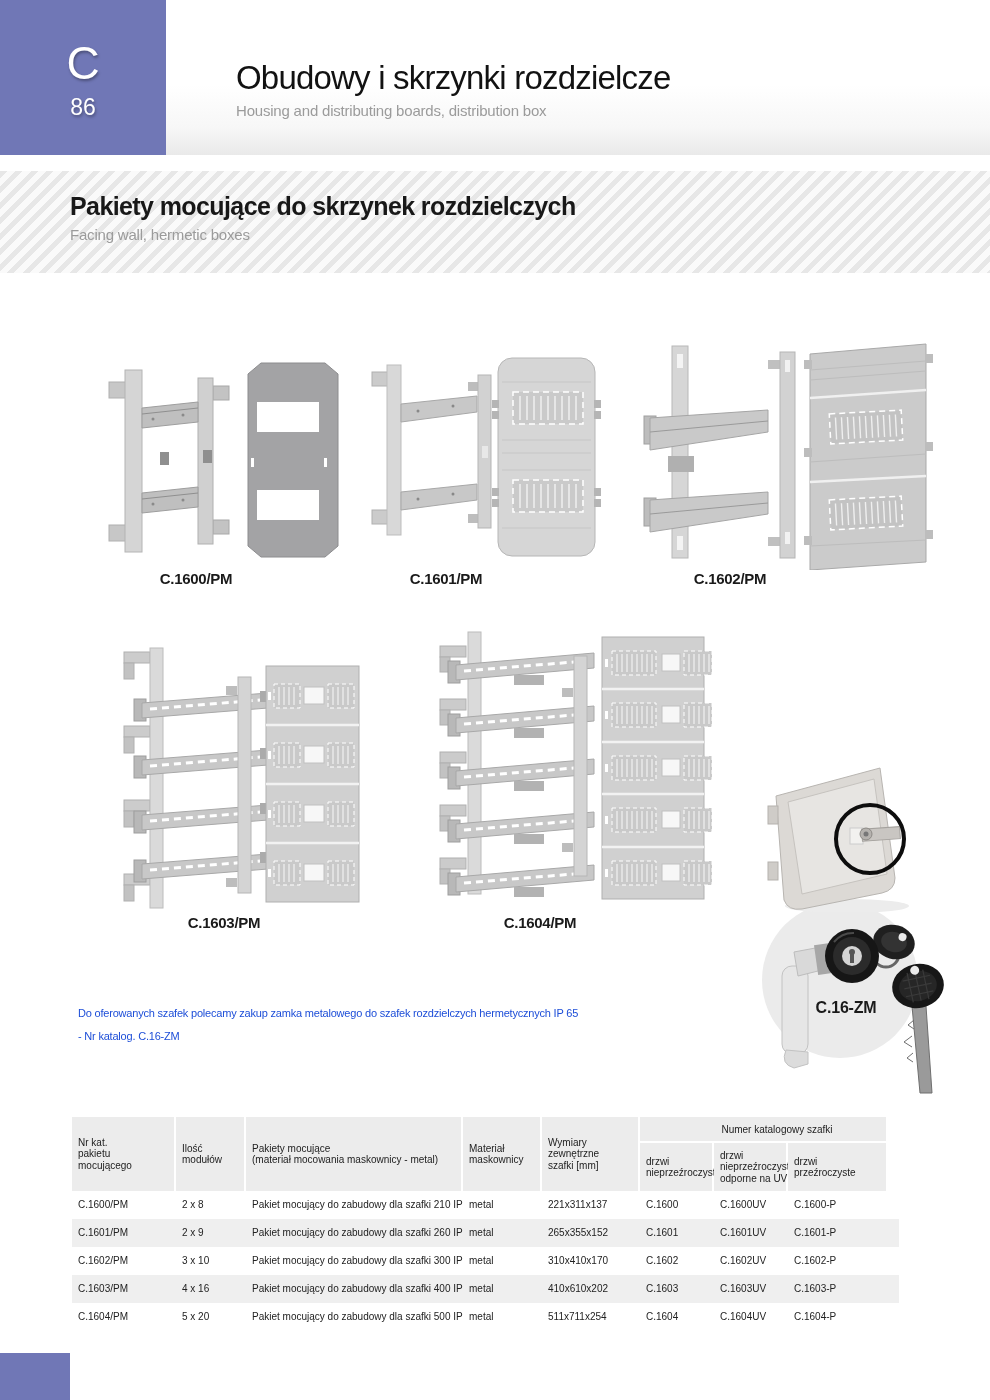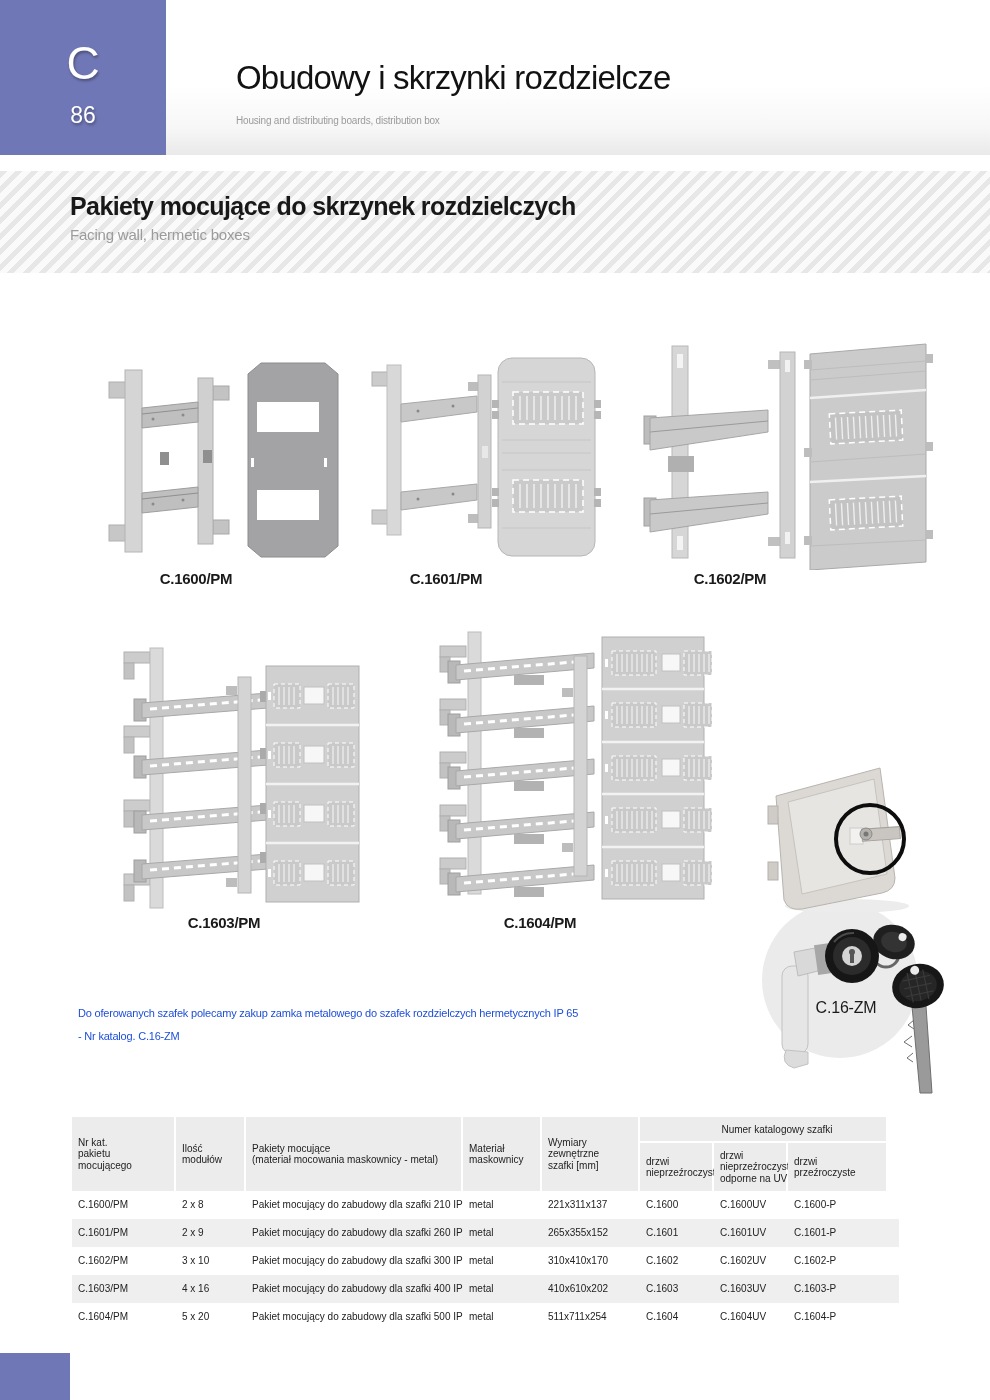--- a/index.html
+++ b/index.html
@@ -12,41 +12,41 @@
   
   .header-band {
     position:absolute; left:0; top:0; width:990px; height:155px;
     background:linear-gradient(180deg,#ffffff 55%,#f7f7f7 82%,#e9e9e9 100%);
   }
   .section-tab {
     position:absolute; left:0; top:0; width:166px; height:155px;
     background:#7077b6; color:#fff; text-align:center;
   }
   .tab-letter { font-size:46px; line-height:46px; margin-top:40px; font-weight:400; text-shadow:1px 2px 3px rgba(0,0,0,.35); }
-  .tab-number { font-size:23px; margin-top:16px; text-shadow:1px 2px 3px rgba(0,0,0,.35); }
+  .tab-number { font-size:23px; margin-top:8px; text-shadow:1px 2px 3px rgba(0,0,0,.35); }
   .header-titles { position:absolute; left:236px; top:60px; }
   .page-title { font-size:33px; font-weight:400; letter-spacing:-0.8px; color:#121212; line-height:36px; }
-  .page-subtitle { font-size:10px; color:#9b9b9b; margin-top:19px; letter-spacing:-0.2px; }
+  .page-subtitle { font-size:15px; color:#9b9b9b; margin-top:6px; letter-spacing:-0.2px; }
   
   .banner {
     position:absolute; left:0; top:171px; width:990px; height:102px;
     background:repeating-linear-gradient(135deg,#e7e7e7 0 5px,#fafafa 5px 11px);
     padding:21px 0 0 70px;
   }
   .banner-title { font-size:25px; font-weight:700; letter-spacing:-0.6px; color:#181818; }
   .banner-subtitle { font-size:15px; color:#9b9b9b; margin-top:5px; letter-spacing:-0.2px; }
   
   .fig { position:absolute; }
   .img-label {
     position:absolute; width:130px; text-align:center;
     font-size:15px; font-weight:700; letter-spacing:-0.3px; color:#1a1a1a;
   }
   .lock-label {
     position:absolute; width:120px; text-align:center;
-    font-size:16px; font-weight:400; letter-spacing:-0.2px; color:#1a1a1a;
+    font-size:16px; font-weight:700; letter-spacing:-0.2px; color:#1a1a1a;
   }
   
   .note {
     position:absolute; left:78px; top:1002px; width:660px;
     font-size:11px; line-height:23px; letter-spacing:-0.2px; color:#1d4ed8;
   }
   .table-intro {
     position:absolute; left:75px; top:1083px;
     font-size:14.5px; letter-spacing:-0.2px; color:#111;
   }

